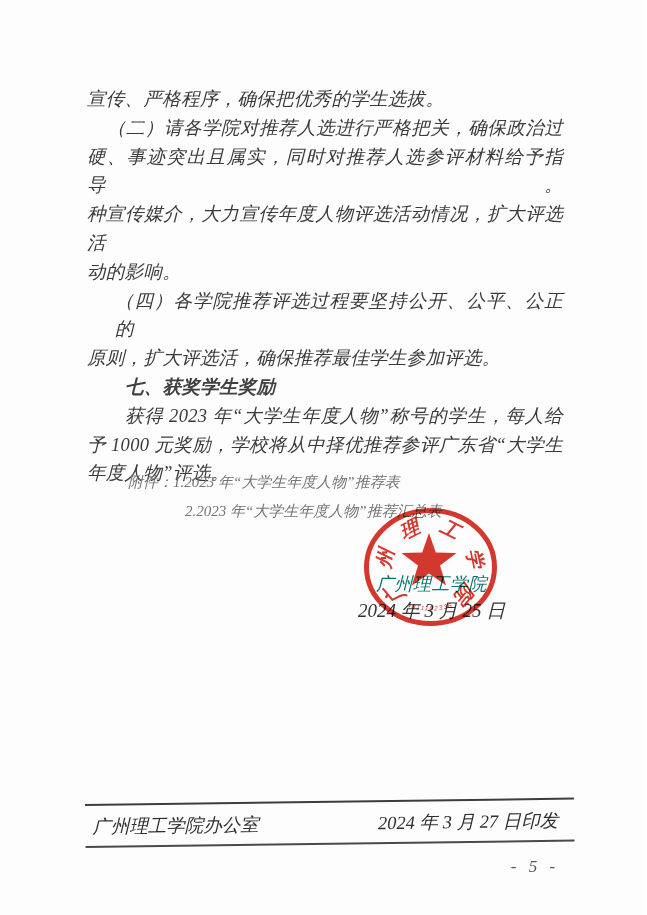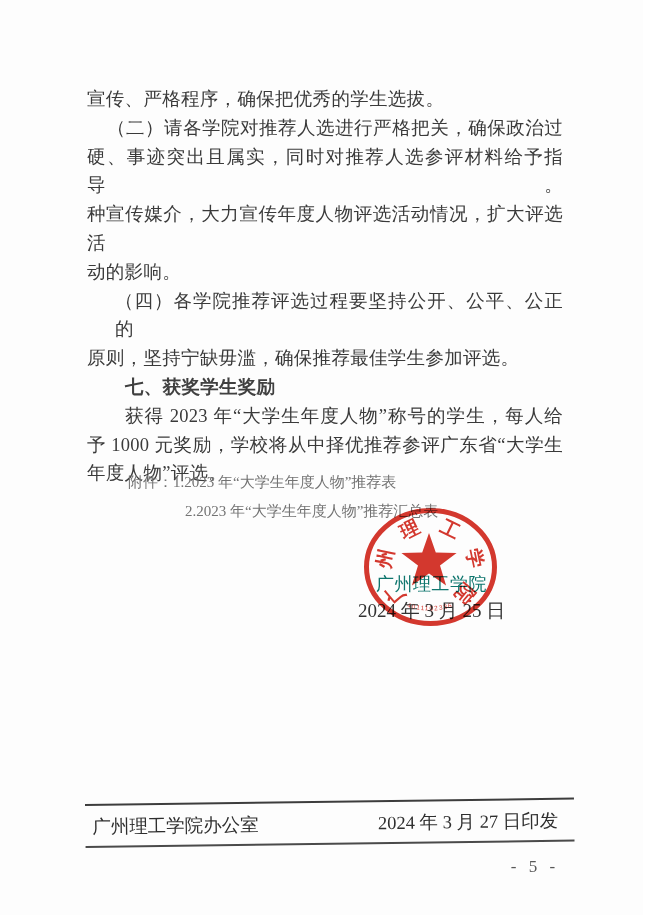--- a/index.html
+++ b/index.html
@@ -2,20 +2,21 @@
 <html><head>
 <meta charset="utf-8">
 <style>
   html,body{margin:0;padding:0;background:#ffffff;}
   .page{
     position:relative;
     width:643px;height:915px;
     background:#fdfdfd;
     overflow:hidden;
     font-family:"Liberation Serif", serif;
+    font-style:italic;
   }
   
   .body-text{
     position:absolute;
     left:87px;top:85px;width:476px;
     font-size:18.5px;
     line-height:28.8px;
     color:#3a3a3a;
     letter-spacing:0.3px;
   }
@@ -93,21 +94,21 @@
 
       <div class="body-line fill">硬、事迹突出且属实，同时对推荐人选参评材料给予指导。</div>
 
 
       <div class="body-line fill">种宣传媒介，大力宣传年度人物评选活动情况，扩大评选活</div>
 
       <div class="body-line">动的影响。</div>
 
       <div class="body-line fill" style="margin-left: 28px;">（四）各学院推荐评选过程要坚持公开、公平、公正的</div>
 
-      <div class="body-line">原则，坚持宁缺毋滥，确保推荐最佳学生参加评选。</div>
+      <div class="body-line">原则，扩大评选活，确保推荐最佳学生参加评选。</div>
 
       <div class="body-line bold" style="margin-left: 38px;">七、获奖学生奖励</div>
 
       <div class="body-line fill" style="margin-left: 38px;">获得 2023 年“大学生年度人物”称号的学生，每人给</div>
 
       <div class="body-line fill">予 1000 元奖励，学校将从中择优推荐参评广东省“大学生</div>
 
       <div class="body-line">年度人物”评选。</div>
     </div>
 

